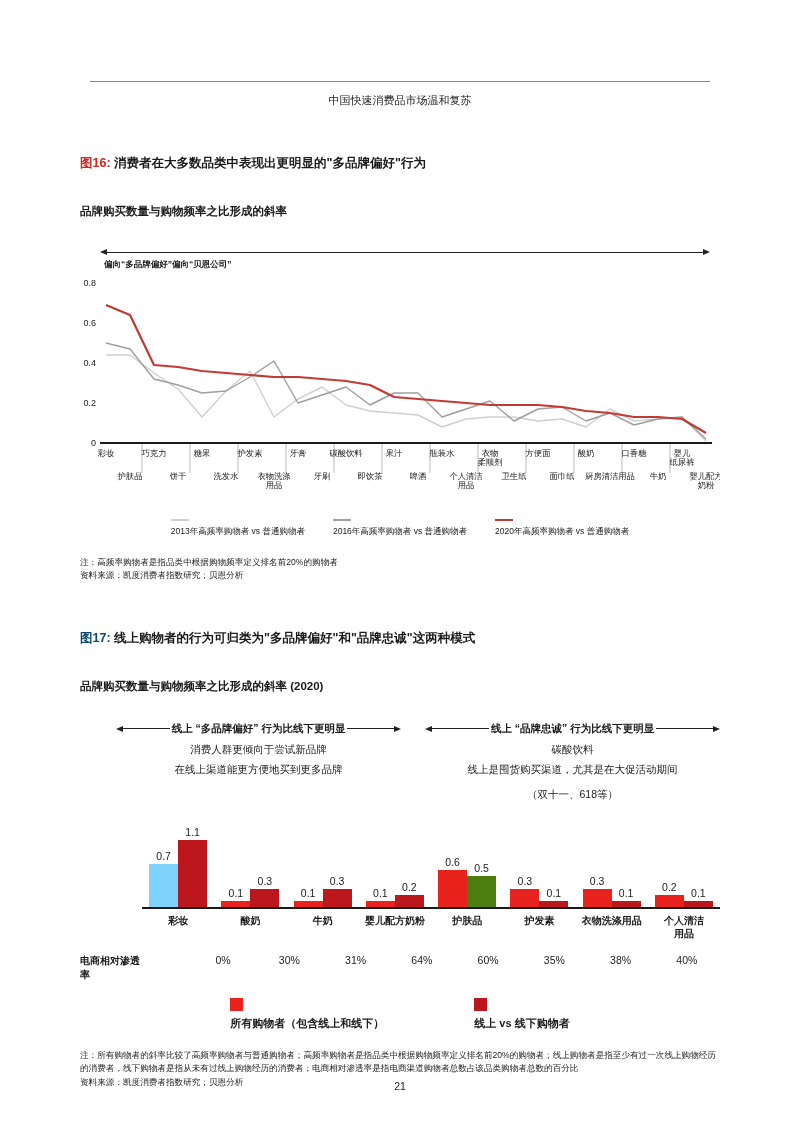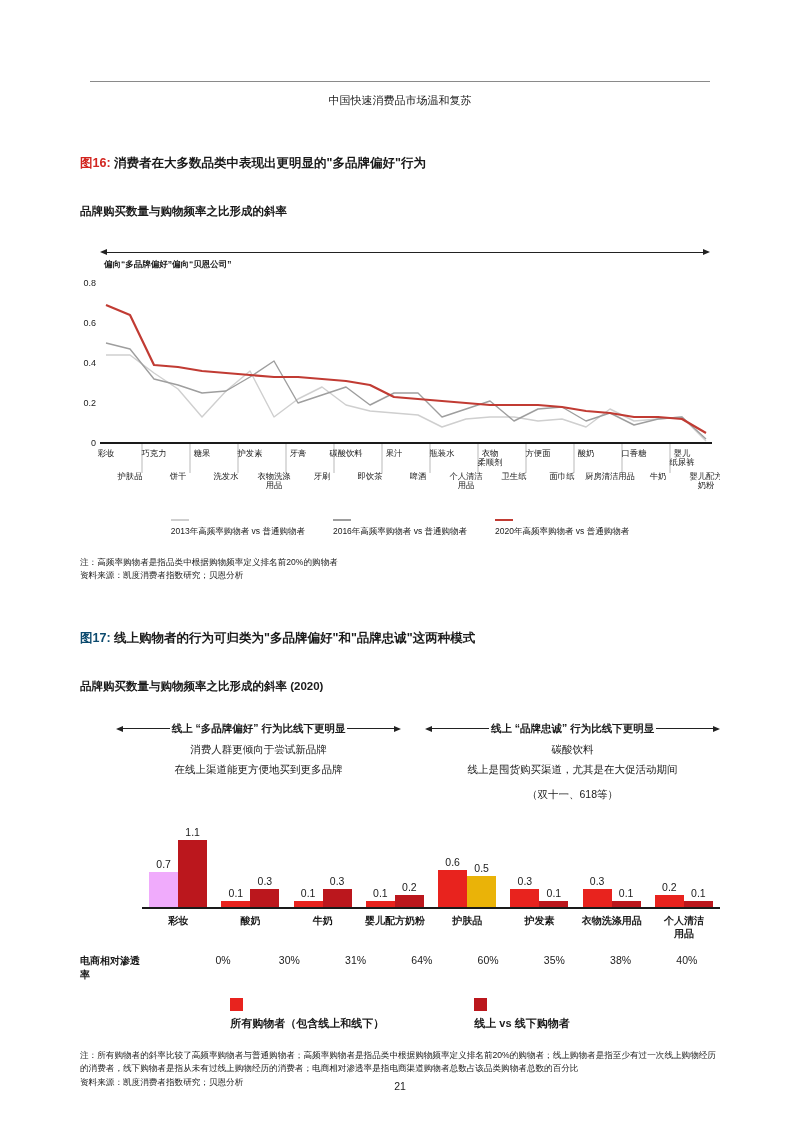--- a/index.html
+++ b/index.html
@@ -196,21 +196,21 @@
       </div>
       <div class="anno-line">碳酸饮料</div>
       <div class="anno-line" style="margin-top:6px">线上是囤货购买渠道，尤其是在大促活动期间</div>
       <div class="anno-line" style="margin-top:11px">（双十一、618等）</div>
     </div>
   </div>
 
   <div class="bar-chart">
     <div class="bar-area">
         <div class="bar-group">
-          <div class="bar" style="height: 35px; background: #f0abfc;">
+          <div class="bar" style="height: 43px; background: #7dd3fc;">
             <div class="bar-val">0.7</div>
           </div>
           <div class="bar" style="height: 67px; background: rgb(187, 23, 29);">
             <div class="bar-val">1.1</div>
           </div>
         </div>
         <div class="bar-group">
           <div class="bar" style="height: 6px; background: rgb(232, 35, 30);">
             <div class="bar-val">0.1</div>
           </div>
@@ -231,21 +231,21 @@
             <div class="bar-val">0.1</div>
           </div>
           <div class="bar" style="height: 12px; background: rgb(187, 23, 29);">
             <div class="bar-val">0.2</div>
           </div>
         </div>
         <div class="bar-group">
           <div class="bar" style="height: 37px; background: rgb(232, 35, 30);">
             <div class="bar-val">0.6</div>
           </div>
-          <div class="bar" style="height: 31px; background: #eab308;">
+          <div class="bar" style="height: 31px; background: #4d7c0f;">
             <div class="bar-val">0.5</div>
           </div>
         </div>
         <div class="bar-group">
           <div class="bar" style="height: 18px; background: rgb(232, 35, 30);">
             <div class="bar-val">0.3</div>
           </div>
           <div class="bar" style="height: 6px; background: rgb(187, 23, 29);">
             <div class="bar-val">0.1</div>
           </div>

